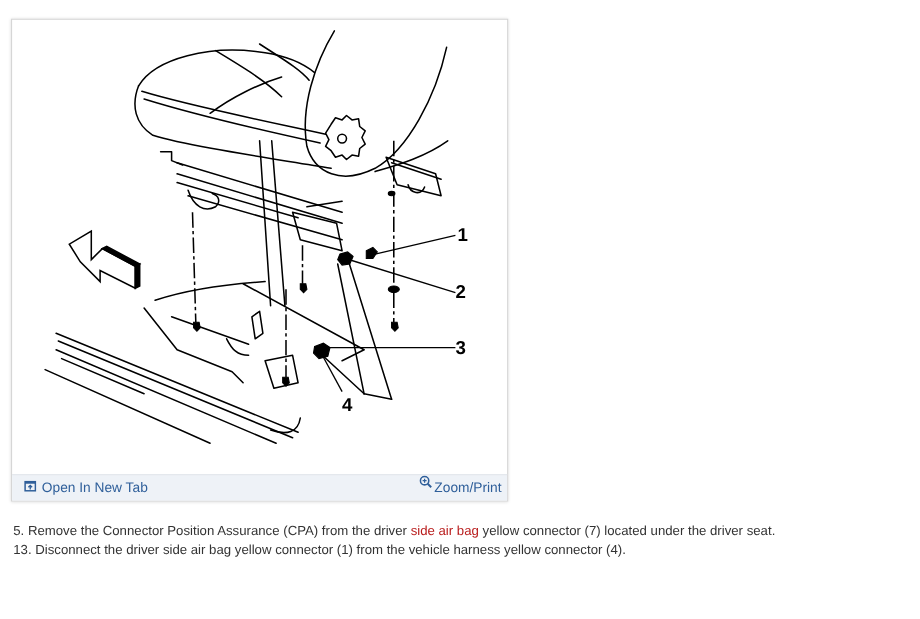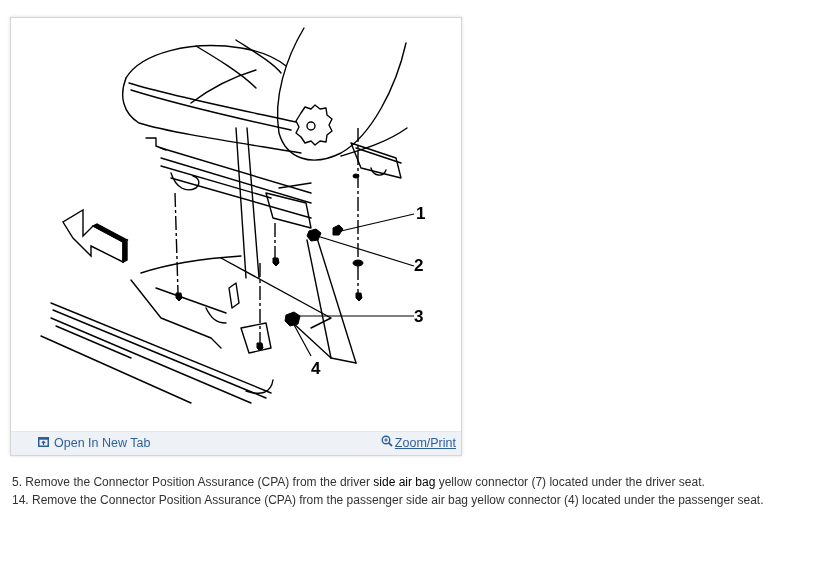--- a/index.html
+++ b/index.html
@@ -9,27 +9,27 @@
       position: absolute; left: 10px; top: 17px; width: 452px; height: 439px;
       border: 1px solid #d6d6d6; box-shadow: 0 0 3px rgba(0,0,0,0.15);
       background: #ffffff; box-sizing: border-box;
     }
     .diagram { position: absolute; left: 0; top: 0; width: 450px; height: 414px; }
     .figure-bar {
       position: absolute; left: 0; bottom: 0; width: 100%; height: 24px;
       background: #eef2f7; border-top: 1px solid #e3e7ec; box-sizing: border-box;
       font-size: 12.5px; color: #2f5f9a;
     }
-    .bar-link { position: absolute; top: 4px; display: flex; align-items: flex-end; cursor: pointer; margin-left: 16px; }
+    .bar-link { position: absolute; top: 4px; display: flex; align-items: flex-start; cursor: pointer; }
     .bar-link.left { left: 11px; }
-    .bar-link.right { right: 5px; text-decoration: underline; }
+    .bar-link.right { right: 5px; }
     .bar-icon { display: inline-block; margin-right: 5px; }
     .steps { position: absolute; left: 12px; top: 474px; font-size: 12px; line-height: 17.5px; color: #333333; }
     .step { white-space: nowrap; }
-    .step a { color: #000000; text-decoration: none; }
+    .step a { color: #b91c1c; text-decoration: none; }
     .callout { font-family: "Liberation Sans", sans-serif; font-weight: bold; font-size: 17px; fill: #000; }
   </style>
 </head>
 <body>
 
 <div class="figure-frame">
   <svg class="diagram" viewBox="0 0 450 414" xmlns="http://www.w3.org/2000/svg">
     <g fill="none" stroke="#000" stroke-width="1.4" stroke-linecap="round" stroke-linejoin="round">
 
       <path d="M115 60 C130 35 180 22 230 30 C250 33 265 40 275 48"></path>
@@ -146,16 +146,16 @@
     </div>
   </div>
 </div>
 
 <div class="steps">
   <div class="step">
     <span>5.</span>
     <span>Remove the Connector Position Assurance (CPA) from the driver </span><a href="#">side air bag</a><span> yellow connector (7) located under the driver seat.</span>
   </div>
   <div class="step">
-    <span>14.</span>
-    <span>Remove the Connector Position Assurance (CPA) from the passenger side air bag yellow connector (4) located under the passenger seat.</span>
+    <span>13.</span>
+    <span>Disconnect the driver side air bag yellow connector (1) from the vehicle harness yellow connector (4).</span>
   </div>
 </div>
 
 </body></html>

